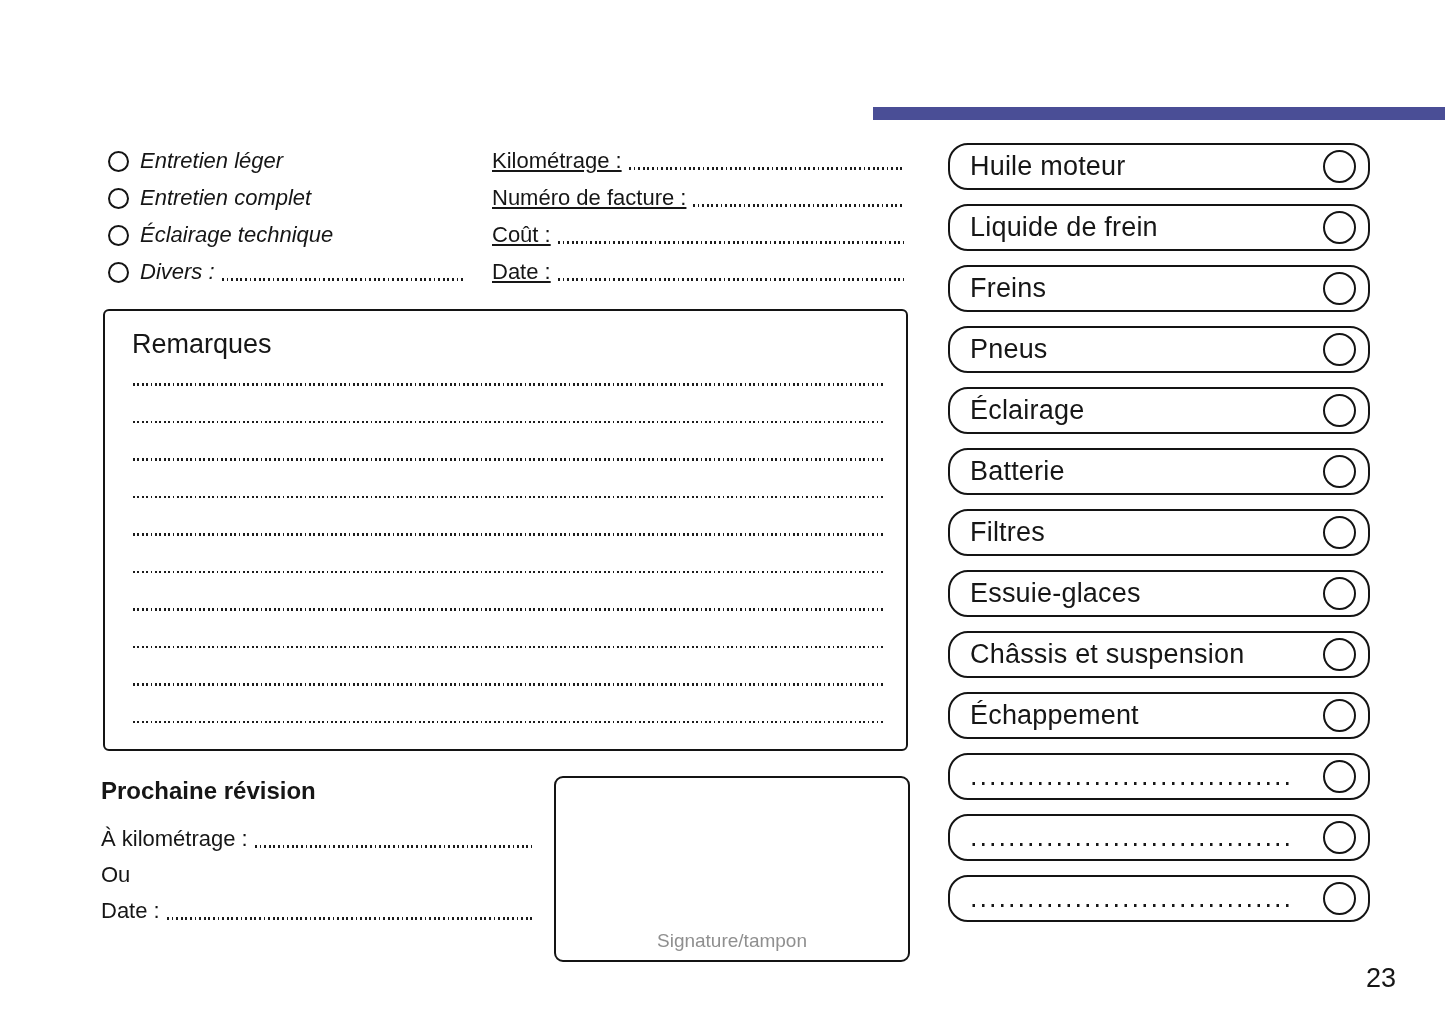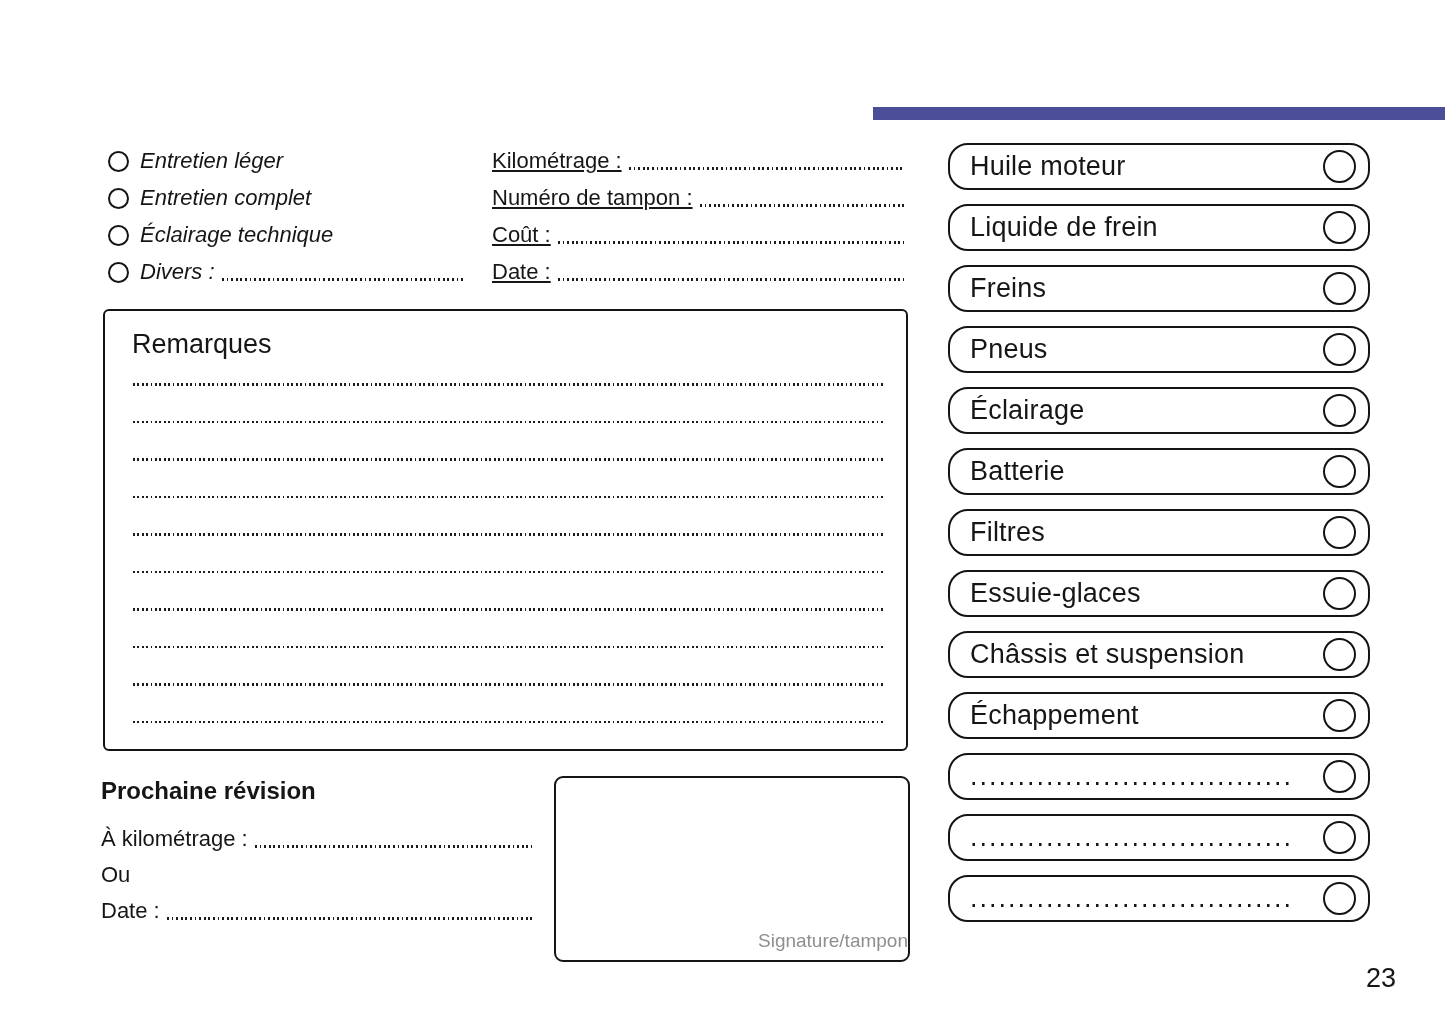--- a/index.html
+++ b/index.html
@@ -49,21 +49,21 @@
 
   
   .next-title { position:absolute; left:101px; top:777px; font-size:24px; font-weight:bold; }
   .next-fields { position:absolute; left:101px; top:824px; width:433px; }
   .next-row { display:flex; align-items:center; height:30px; margin-bottom:6px; font-size:22px; white-space:nowrap; }
 
   
   .signature-box {
     position:absolute; left:554px; top:776px; width:356px; height:186px;
     box-sizing:border-box; border:2.5px solid #141414; border-radius:9px; background:#fff;
-    display:flex; align-items:flex-end; justify-content:flex-end;
+    display:flex; align-items:flex-end; justify-content:center;
   }
   .signature-label { color:#8f8f8f; font-size:19px; margin-bottom:8px; }
 
   
   .checklist { position:absolute; left:948px; top:143px; width:422px; }
   .check-box {
     box-sizing:border-box; height:47px; margin-bottom:14px;
     border:2.5px solid #141414; border-radius:20px; background:#fff;
     display:flex; align-items:center; padding:0 12px 0 20px;
   }
@@ -111,21 +111,21 @@
     </div>
 
   <div class="invoice-fields">
 
       <div class="field-row">
         <span>Kilométrage :</span>
         <span class="leader"></span>
       </div>
 
       <div class="field-row">
-        <span>Numéro de tampon :</span>
+        <span>Numéro de facture :</span>
         <span class="leader"></span>
       </div>
 
       <div class="field-row">
         <span>Coût :</span>
         <span class="leader"></span>
       </div>
 
       <div class="field-row">
         <span>Date :</span>

